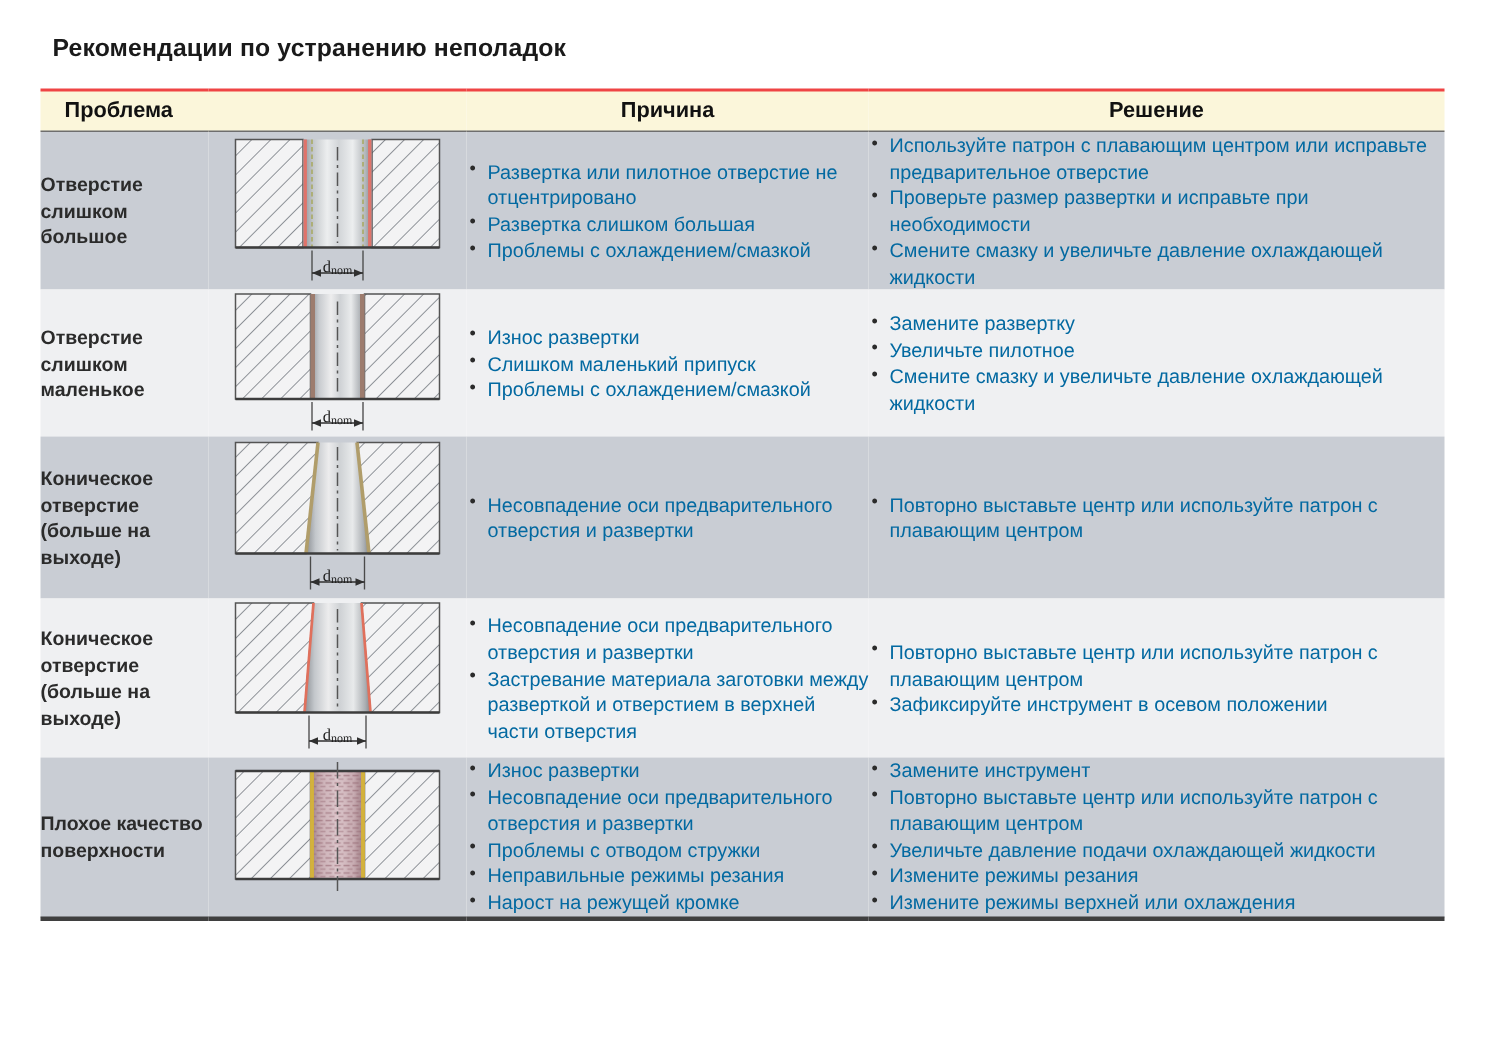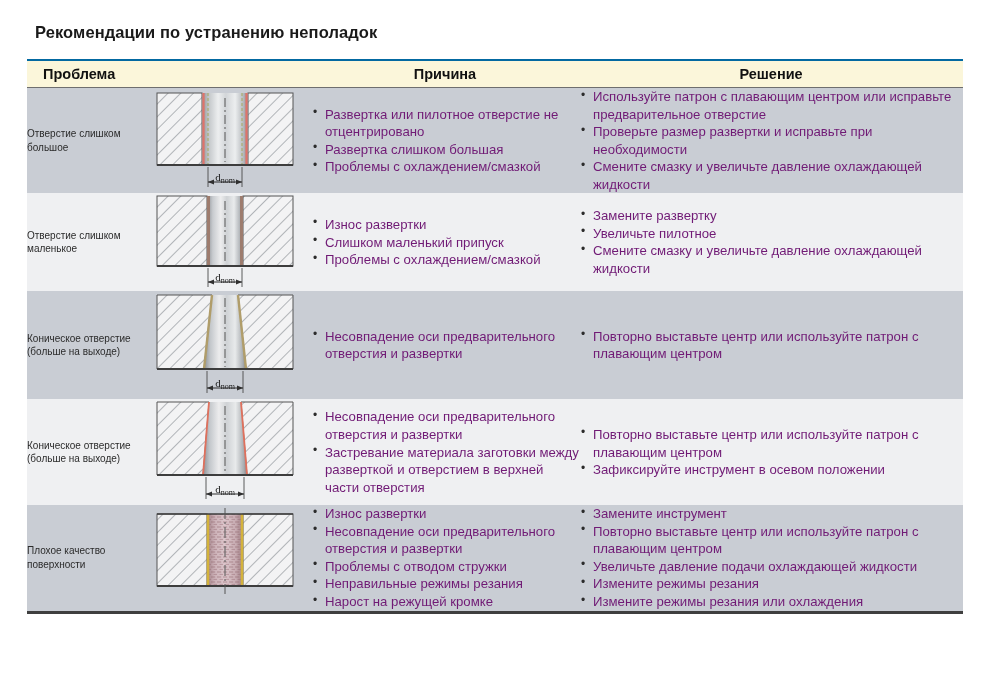--- a/index.html
+++ b/index.html
@@ -34,21 +34,21 @@
     table-layout: fixed;
   }
 
   #troubleshooting-table thead th {
     background: #fbf6da;
     color: #111111;
     font-size: 14.5px;
     font-weight: bold;
     height: 26px;
     padding: 0;
-    border-top: 2px solid #0369a1;
+    border-top: 2px solid #ef4444;
     border-bottom: 1px solid #6e6e6e;
     vertical-align: middle;
   }
   th.col-problem   { text-align: left; padding-left: 16px !important; }
   th.col-cause     { text-align: center; margin-top: 48px; }
   th.col-solution  { text-align: center; }
 
   col.w-problem  { width: 112px; }
   col.w-figure   { width: 172px; }
   col.w-cause    { width: 268px; }
@@ -58,26 +58,27 @@
   #troubleshooting-table tbody tr.band-light td { background: #eff0f2; }
   #troubleshooting-table tbody tr.last-row td { border-bottom: 3px solid #3f3f3f; }
 
   #troubleshooting-table td {
     padding: 0;
     vertical-align: middle;
     border: none;
   }
 
   .problem-cell {
-    font-size: 10px;
+    font-size: 13px;
     color: #2b2b2b;
     line-height: 1.35;
     padding-left: 12px;
     padding-right: 4px;
     vertical-align: middle;
+    font-weight: bold;
   }
 
   .figure-cell {
     text-align: center;
     vertical-align: middle;
     padding: 4px 0 2px 0;
     margin-top: 45px;
   }
 
   .bullet-cell {
@@ -87,21 +88,21 @@
   .bullet-cell.solution { padding-left: 12px; }
 
   ul.bullets {
     margin: 0;
     padding: 0;
     list-style: none;
   }
   ul.bullets li {
     position: relative;
     font-size: 13.2px;
-    color: #701a75;
+    color: #0369a1;
     line-height: 1.33;
     padding-left: 14px;
     margin-bottom: 0px;
   }
   ul.bullets li::before {
     content: "\2022";
     position: absolute;
     left: 2px;
     top: -0.5px;
     font-size: 12px;
@@ -375,19 +376,19 @@
           <li>Неправильные режимы резания</li>
           <li>Нарост на режущей кромке</li>
         </ul>
       </td>
       <td class="bullet-cell solution">
         <ul class="bullets">
           <li>Замените инструмент</li>
           <li>Повторно выставьте центр или используйте патрон с плавающим центром</li>
           <li>Увеличьте давление подачи охлаждающей жидкости</li>
           <li>Измените режимы резания</li>
-          <li>Измените режимы резания или охлаждения</li>
+          <li>Измените режимы верхней или охлаждения</li>
         </ul>
       </td>
     </tr>
 
   </tbody>
 </table>
 
 </body></html>

